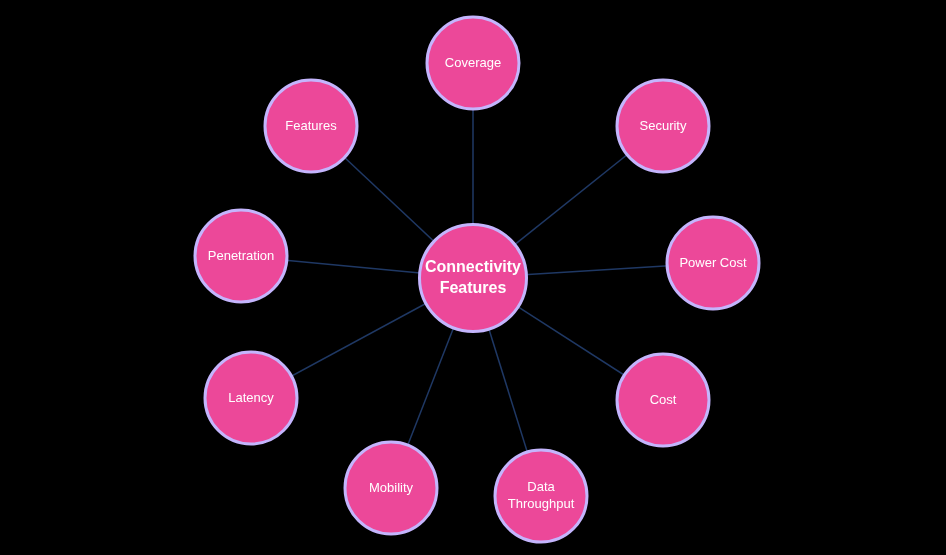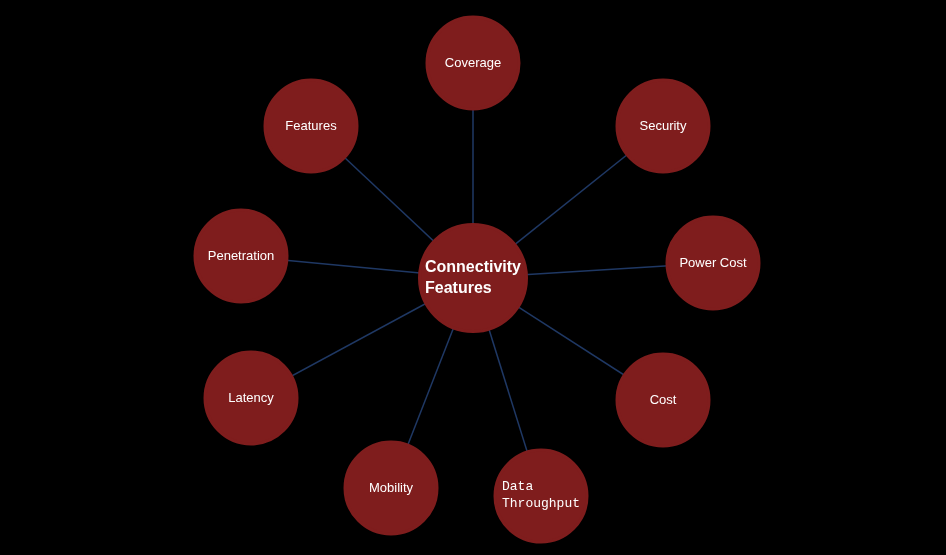--- a/index.html
+++ b/index.html
@@ -14,26 +14,26 @@
       overflow: hidden;
     }
     .diagram-container {
       position: relative;
       width: 600px;
       height: 540px;
     }
     .node {
       position: absolute;
       border-radius: 50%;
-      background: #7f1d1d;
-      border: 3px solid #7f1d1d;
+      background: #ec4899;
+      border: 3px solid #c4b5fd;
       display: flex;
       align-items: center;
       justify-content: center;
-      text-align: left;
+      text-align: center;
       color: #fff;
       font-size: 13px;
       line-height: 1.3;
       transform: translate(-50%, -50%);
     }
     .node.center {
       width: 110px;
       height: 110px;
       font-size: 16px;
       font-weight: bold;
@@ -69,19 +69,19 @@
       <line x1="300" y1="270" x2="78" y2="390" stroke="#1F3864" stroke-width="1.5"></line>
       <line x1="300" y1="270" x2="68" y2="248" stroke="#1F3864" stroke-width="1.5"></line>
       <line x1="300" y1="270" x2="138" y2="118" stroke="#1F3864" stroke-width="1.5"></line>
     </svg>
   <div class="node center" id="node-center" style="left: 300px; top: 270px;">Connectivity<br>Features</div>
   <div id="outer-nodes">
       <div class="node outer" style="left: 300px; top: 55px;">Coverage</div>
       <div class="node outer" style="left: 490px; top: 118px;">Security</div>
       <div class="node outer" style="left: 540px; top: 255px;">Power Cost</div>
       <div class="node outer" style="left: 490px; top: 392px;">Cost</div>
-      <div class="node outer" style="left: 368px; top: 488px; font-family: Liberation Mono, monospace;">Data<br>Throughput</div>
+      <div class="node outer" style="left: 368px; top: 488px;">Data<br>Throughput</div>
       <div class="node outer" style="left: 218px; top: 480px;">Mobility</div>
       <div class="node outer" style="left: 78px; top: 390px;">Latency</div>
       <div class="node outer" style="left: 68px; top: 248px;">Penetration</div>
       <div class="node outer" style="left: 138px; top: 118px;">Features</div>
     </div>
 </div>
 
 </body></html>

